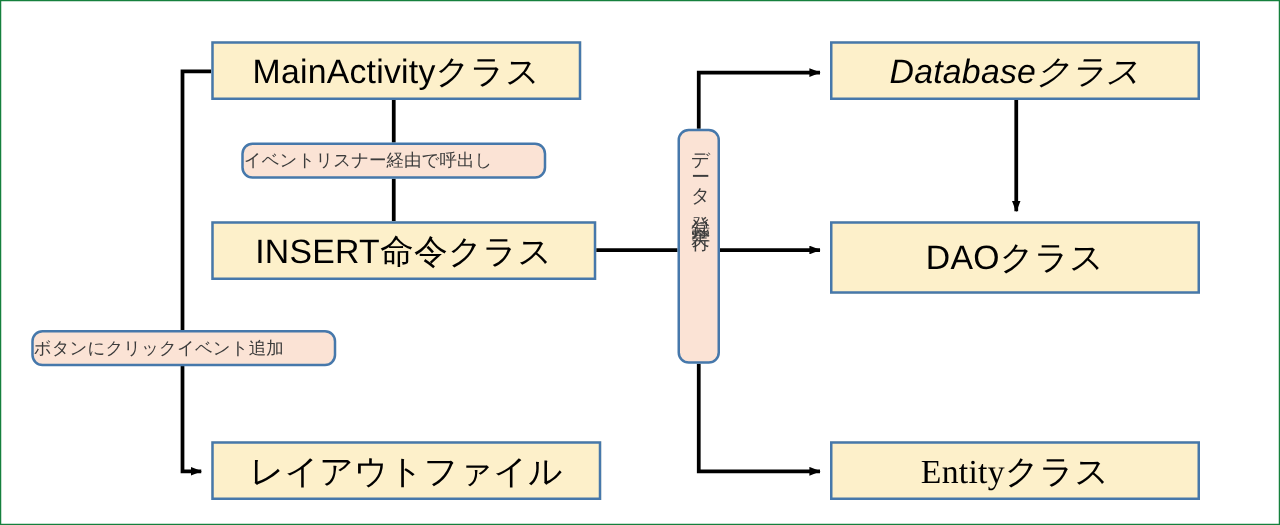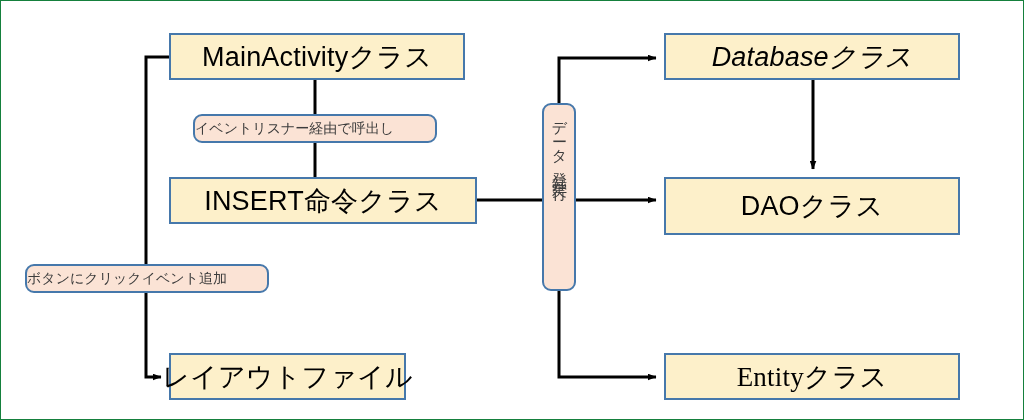--- a/index.html
+++ b/index.html
@@ -107,21 +107,21 @@
   </svg>
 
   <div class="node" style="left:168px; top:32px; width:296px; height:47px;">
     <span>MainActivityクラス</span>
   </div>
 
   <div class="node" style="left:168px; top:176px; width:308px; height:47px;text-align:right;">
     <span>INSERT命令クラス</span>
   </div>
 
-  <div class="node" style="left:168px; top:352px; width:237px; height:47px;">
+  <div class="node" style="left:168px; top:352px; width:312px; height:47px;">
     <span>レイアウトファイル</span>
   </div>
 
   <div class="node" style="left:663px; top:32px; width:296px; height:47px;font-style:italic;">
     <span>Databaseクラス</span>
   </div>
 
   <div class="node" style="left:663px; top:176px; width:296px; height:58px;">
     <span>DAOクラス</span>
   </div>

